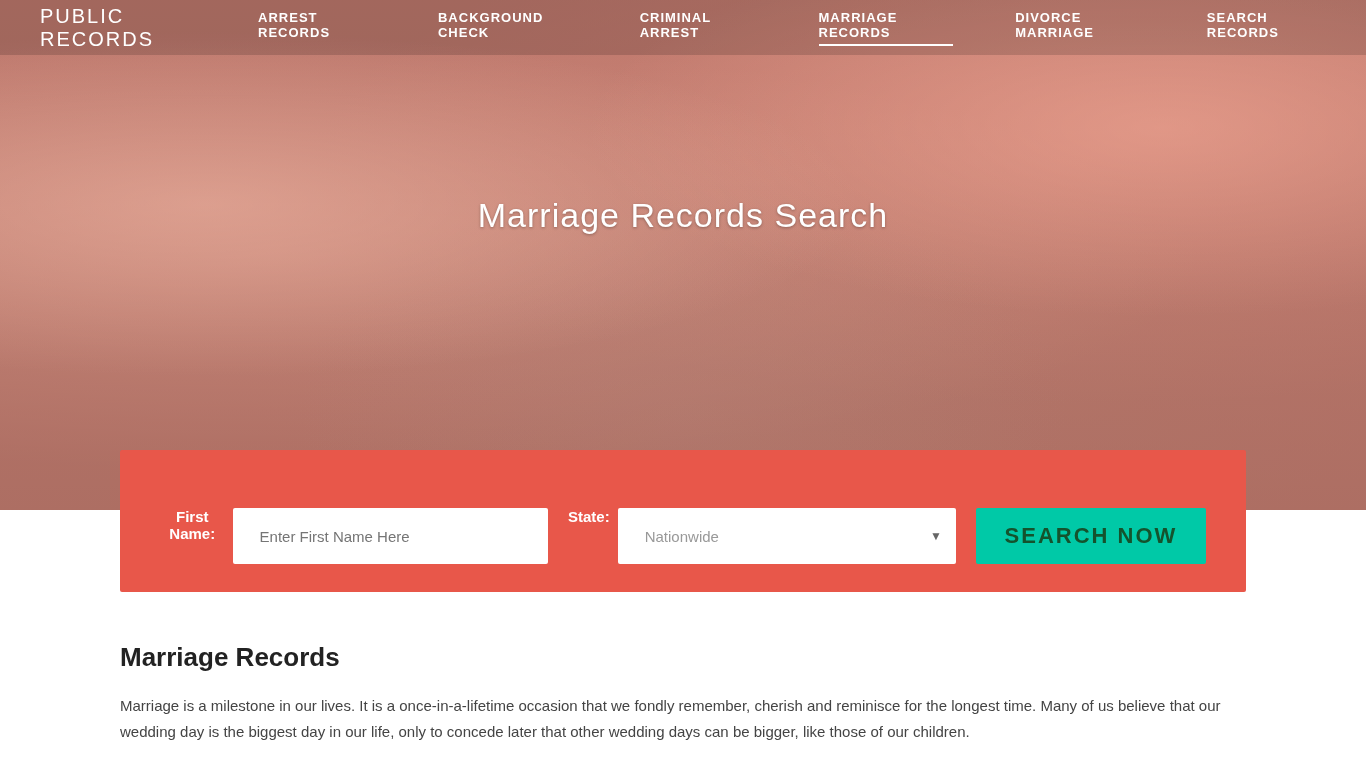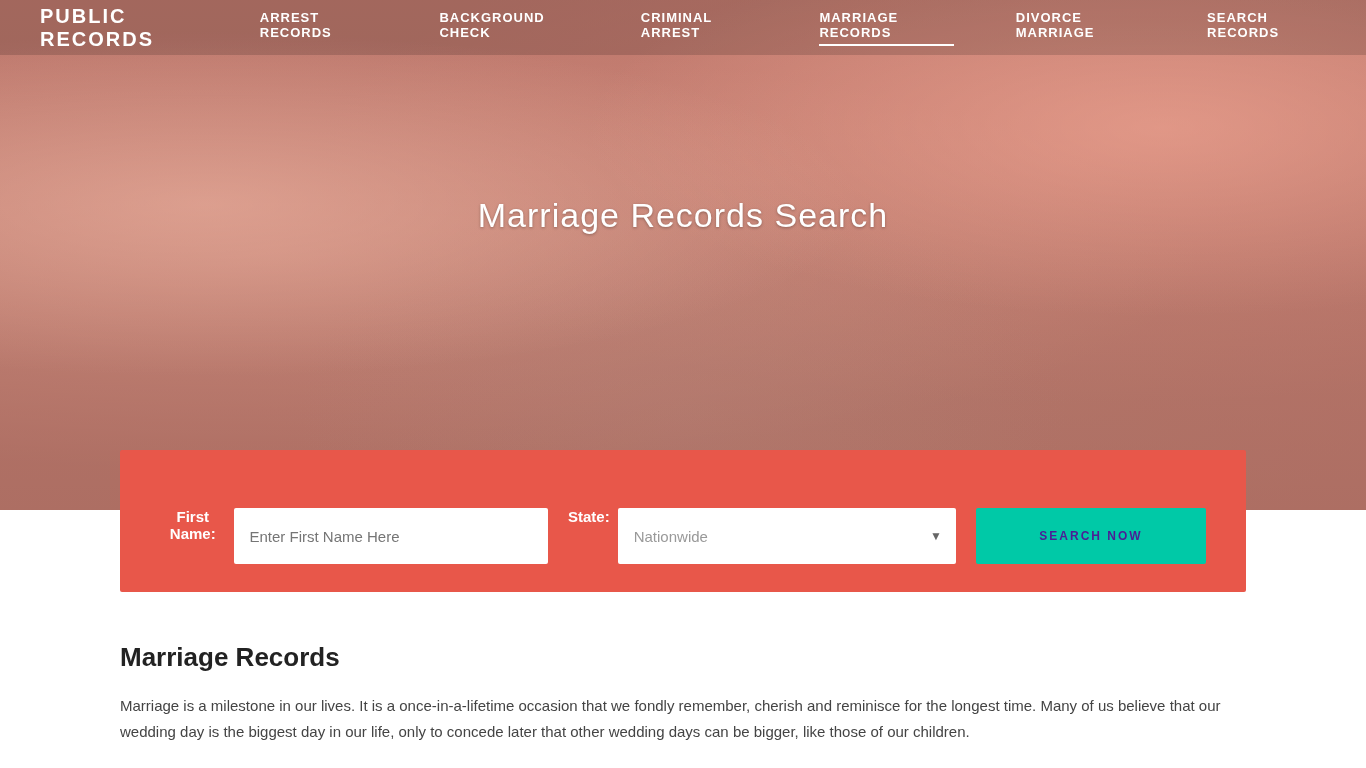--- a/index.html
+++ b/index.html
@@ -27,21 +27,21 @@
       align-items: center;
       justify-content: space-between;
       padding: 0 40px;
       height: 55px;
       background: rgba(0,0,0,0.15);
     }
 
     .site-title {
       color: #fff;
       font-size: 20px;
-      font-weight: 700;
+      font-weight: 400;
       letter-spacing: 2px;
       text-decoration: none;
     }
 
     nav {
       display: flex;
       align-items: center;
       gap: 30px;
     }
 
@@ -135,21 +135,21 @@
       font-weight: 600;
       text-align: center;
     }
 
     .search-field input,
     .search-field select {
       width: 100%;
       height: 56px;
       border: none;
       border-radius: 2px;
-      padding: 0 16px;
+      padding: 0 27px;
       font-size: 15px;
       color: #999;
       background: #fff;
       outline: none;
     }
 
     .select-wrapper {
       position: relative;
       width: 100%;
       border-radius: 14px;
@@ -171,24 +171,24 @@
       font-size: 12px;
       color: #666;
       pointer-events: none;
     }
 
     .search-button {
       flex-shrink: 0;
       width: 230px;
       height: 56px;
       background: #00c9a7;
-      color: #4c1d95;
+      color: #14532d;
       border: none;
       border-radius: 2px;
-      font-size: 12px;
+      font-size: 22px;
       font-weight: 700;
       letter-spacing: 2px;
       cursor: pointer;
       margin-top: 30px;
     }
 
     
     .content {
       padding: 50px 120px 60px;
     }

